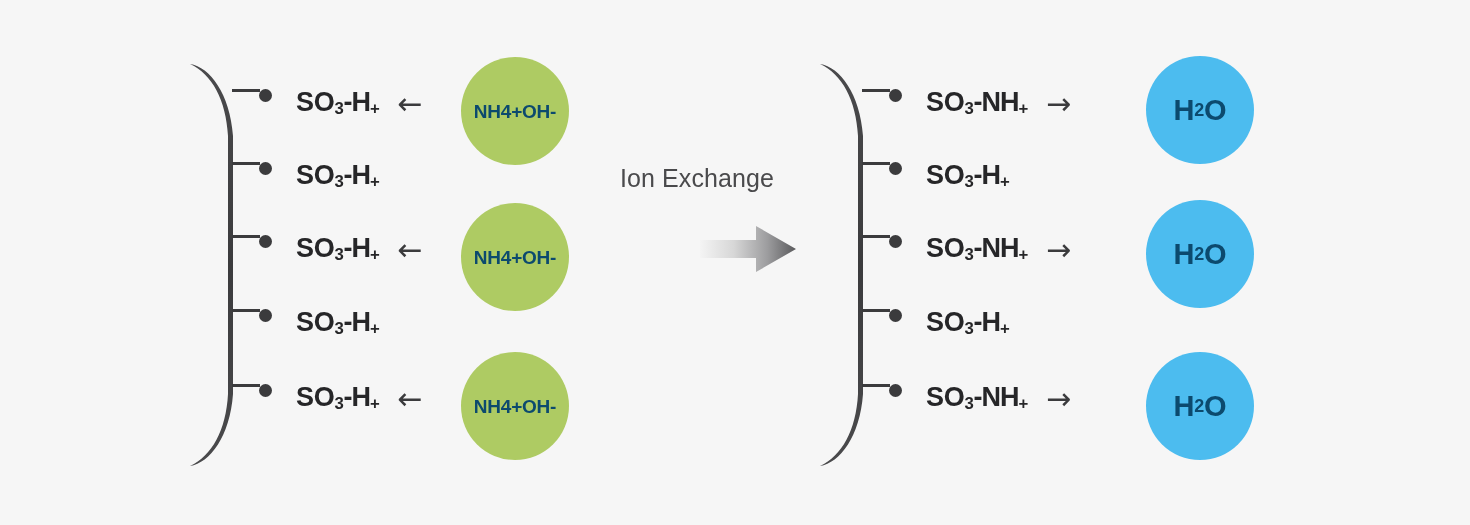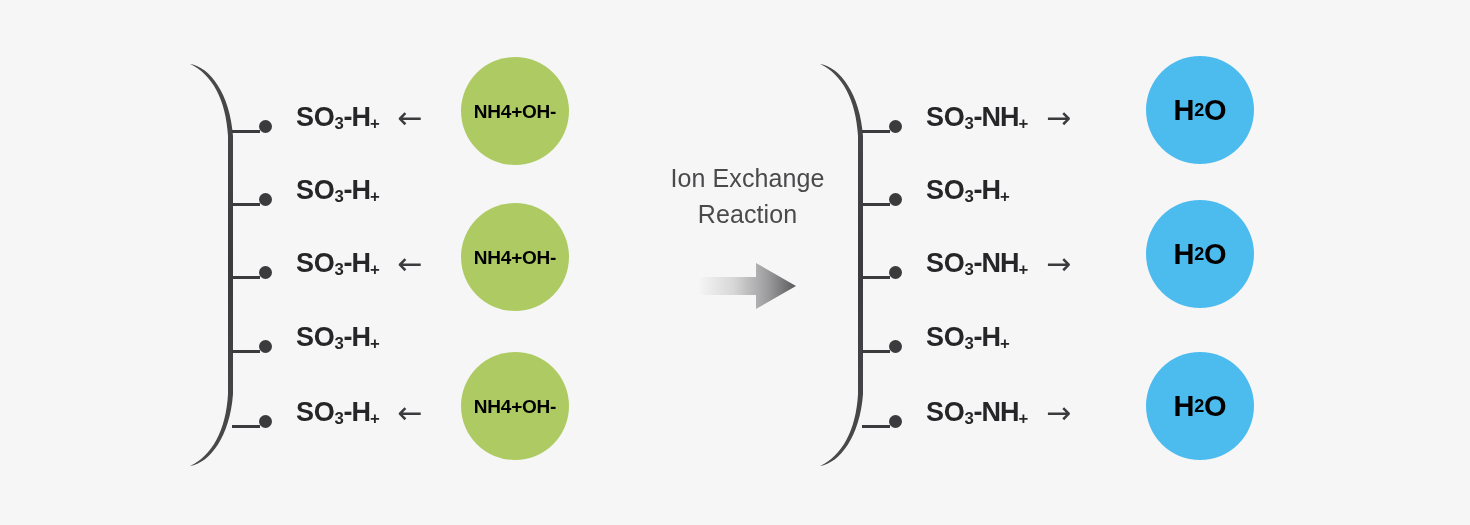--- a/index.html
+++ b/index.html
@@ -41,21 +41,21 @@
     height: 430px;
     overflow: visible;
   }
 
   
   .chain-row {
     position: absolute;
     left: 52px;
     height: 44px;
     display: flex;
-    align-items: flex-end;
+    align-items: flex-start;
     white-space: nowrap;
   }
 
   .stem {
     width: 28px;
     height: 3px;
     background: #3b3b3d;
     flex: 0 0 auto;
   }
   .node-dot {
@@ -96,35 +96,35 @@
 
   
   .ion-circle {
     position: absolute;
     width: 108px;
     height: 108px;
     border-radius: 50%;
     display: flex;
     align-items: center;
     justify-content: center;
-    color: #000000;
+    color: #0c4a6e;
     font-weight: 700;
     line-height: 1;
   }
   .ion-circle.green { background: #aecb63; font-size: 19px; letter-spacing: -0.2px; }
   .ion-circle.blue  { background: #4cbcef; font-size: 29px; letter-spacing: -0.2px; }
   .ion-circle .sub  { font-size: 0.62em; vertical-align: -0.18em; }
 
   
   .center-panel {
     position: absolute;
     left: 620px;
     top: 160px;
     width: 255px;
-    text-align: center;
+    text-align: left;
   }
   .center-title {
     font-size: 25px;
     font-weight: 500;
     color: #4a4a4c;
     line-height: 1.45;
     letter-spacing: 0.1px;
   }
   .center-arrow-wrap {
     margin-top: 28px;
@@ -191,21 +191,20 @@
 
   </div>
 
   <div class="ion-circle green" style="left:461px; top:57px">NH4+OH-</div>
   <div class="ion-circle green" style="left:461px; top:203px">NH4+OH-</div>
   <div class="ion-circle green" style="left:461px; top:352px">NH4+OH-</div>
 
   <div class="center-panel">
     <div class="center-title">
       <div>Ion Exchange</div>
-      <div>Reaction</div>
     </div>
     <div class="center-arrow-wrap">
       <svg width="96" height="50" viewBox="0 0 96 50">
         <defs>
           <linearGradient id="big-arrow-grad" x1="0" y1="0" x2="1" y2="0">
             <stop offset="0%" stop-color="#f4f4f4"></stop>
             <stop offset="35%" stop-color="#d7d7d7"></stop>
             <stop offset="70%" stop-color="#9d9d9f"></stop>
             <stop offset="100%" stop-color="#5a5a5c"></stop>
           </linearGradient>

